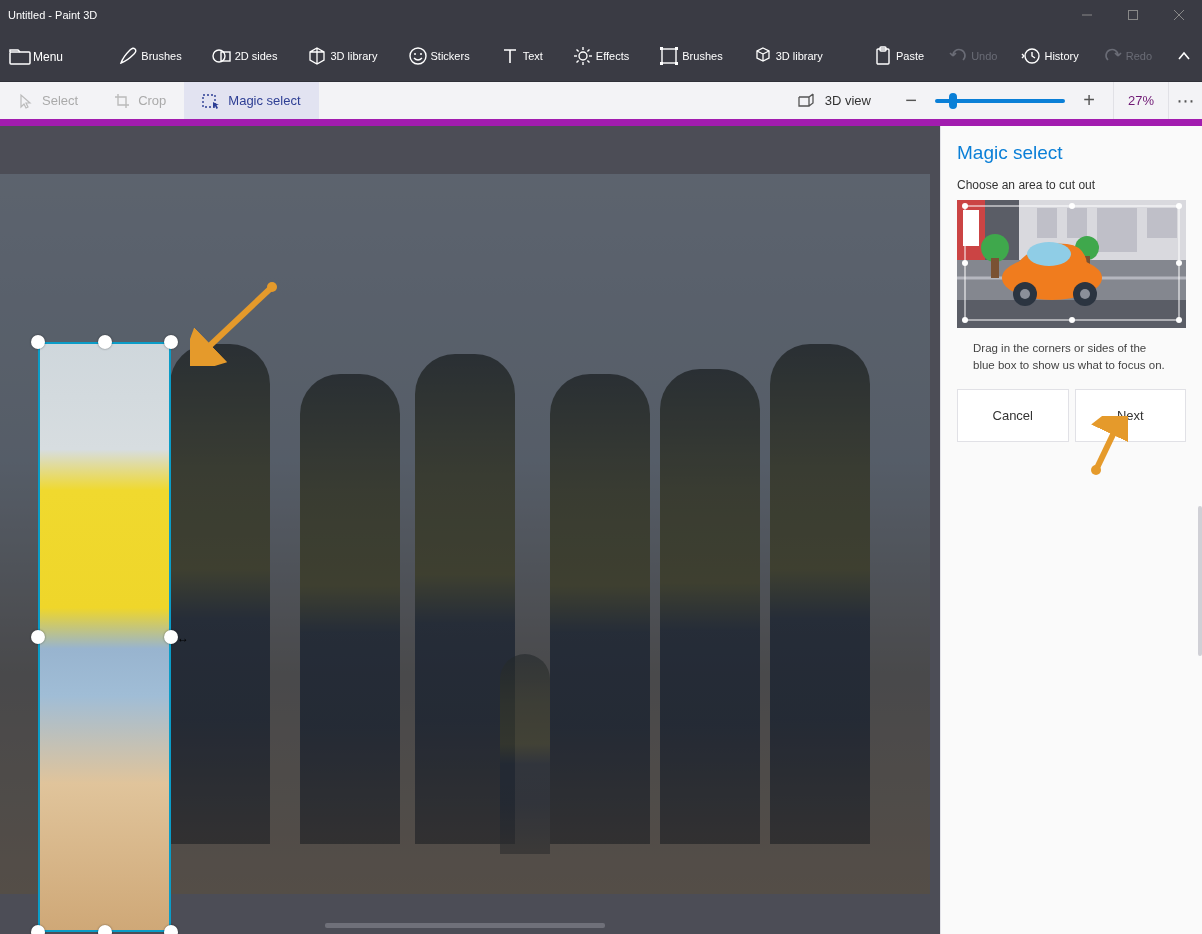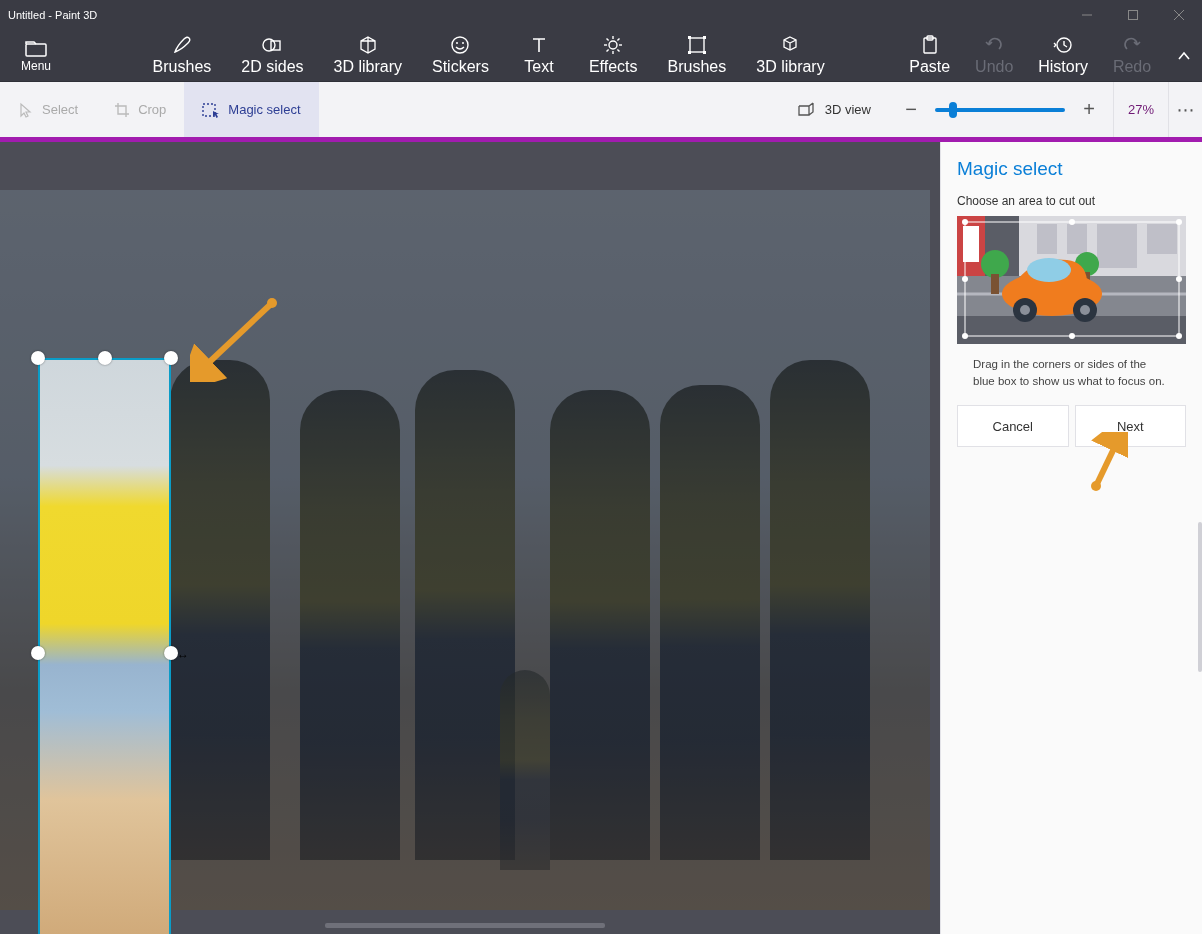--- a/index.html
+++ b/index.html
@@ -3,29 +3,29 @@
 <meta charset="utf-8">
 <style>
   * { box-sizing: border-box; margin: 0; padding: 0; font-family: 'Segoe UI', Arial, sans-serif; }
   body { width: 1202px; height: 934px; background: #f0f0f0; overflow: hidden; display: flex; flex-direction: column; }
 
   .titlebar { height: 30px; background: #3a3b44; color: #fff; display: flex; align-items: center; font-size: 11px; padding-left: 8px; }
   .titlebar .title { flex: 1; }
   .winbtn { width: 46px; height: 30px; display: flex; align-items: center; justify-content: center; color: #999; }
 
   .ribbon { height: 52px; background: #3a3b44; display: flex; align-items: stretch; border-bottom: 1px solid #2f3038; }
-  .ribbon .menu { width: 72px; display: flex; flex-direction: column; align-items: center; justify-content: center; color: #fff; font-size: 12px; gap:2px; padding-top:3px;}
+  .ribbon .menu { width: 72px; display: flex; flex-direction: row; align-items: center; justify-content: center; color: #fff; font-size: 12px; gap:2px; padding-top:3px;}
   .ribbon .tools { flex: 1; display: flex; align-items: stretch; justify-content: center; gap: 22px; }
-  .ribbon .tool { display: flex; flex-direction: column; align-items: center; justify-content: center; color: #fff; font-size: 16px; gap:3px; min-width:48px; padding:0 4px;}
+  .ribbon .tool { display: flex; align-items: center; justify-content: center; color: #fff; font-size: 11px; gap:3px; min-width:48px; padding:0 4px;}
   .ribbon .right { display: flex; align-items: stretch; gap: 16px; padding-right:10px;}
   .ribbon .right .tool.dis { color:#6a6c76;}
   .expand { width:36px; display:flex;align-items:center;justify-content:center;color:#fff;}
   .ribbon svg { display:block; }
 
-  .subbar { height: 60px; background: #f3f3f6; display: flex; align-items: stretch; border-bottom: 5px solid #a21caf; }
+  .subbar { height: 44px; background: #f3f3f6; display: flex; align-items: stretch; border-bottom: 7px solid #a21caf; }
   .subbar .sb-item { display: flex; align-items: center; gap: 8px; padding: 0 18px; font-size: 13px; color: #aaa; }
   .subbar .sb-item.active { background: #e2e3f1; color: #2d3e94; }
   .spacer { flex: 1; }
   .viewtoggle { display:flex; align-items:center; gap:8px; padding:0 16px; font-size:13px; color:#333;}
   .zoomctl { display:flex; align-items:center; gap:10px; padding:0 10px;}
   .zoombtn { width:28px; height:28px; display:flex; align-items:center; justify-content:center; color:#555; font-size:20px;}
   .zoomslider { position:relative; width:130px; height:4px; background:#0a7fd7; border-radius:2px;}
   .zoomslider::after{ content:''; position:absolute; left:14px; top:-6px; width:8px; height:16px; background:#0a7fd7; border-radius:4px;}
   .zoompct { padding:0 14px; font-size:13px; color:#701a75; border-left:1px solid #e1e1e6; display:flex; align-items:center;}
   .more { width:34px; display:flex; align-items:center; justify-content:center; color:#555; font-size:18px; border-left:1px solid #e1e1e6;}
@@ -46,21 +46,21 @@
   .arrow { position:absolute; }
   .arrow svg { display:block; }
 
   
   .sidebar { width:262px; background:#fafafa; border-left:1px solid #e3e3e8; padding:16px; position:relative;}
   .sidebar h2 { color:#0a7fd7; font-weight:400; font-size:19px; margin-bottom:14px;}
   .sidebar .hint { font-size:12px; color:#333; margin-bottom:8px;}
   .illus { width:100%; height:128px; position:relative; overflow:hidden; }
   .desc { font-size:11.5px; color:#444; line-height:1.45; margin:12px 16px 16px;}
   .btnrow { display:flex; gap:6px;}
-  .btn { flex:1; height:42px; border:1px solid #e1e1e6; background:#fff; display:flex; align-items:center; justify-content:center; font-size:13px; color:#333; cursor:pointer;}
+  .btn { flex:1; height:53px; border:1px solid #e1e1e6; background:#fff; display:flex; align-items:center; justify-content:center; font-size:13px; color:#333; cursor:pointer;}
   .sidescroll { position:absolute; right:0; top:380px; width:4px; height:150px; background:#d0d0d6; border-radius:2px;}
 
   .bottomscroll { position:absolute; bottom:6px; left:325px; width:280px; height:5px; background:#6f7079; border-radius:2px;}
 
   
   .person { position:absolute; bottom:50px; width:100px; height:460px; border-radius:40px 40px 0 0;
     background: linear-gradient(180deg, #33382e 0%, #5c5a2a 25%, #6b672b 45%, #2d3842 55%, #2a333d 75%, #4a4334 100%);
     opacity:0.85; }
 </style>
 </head>

